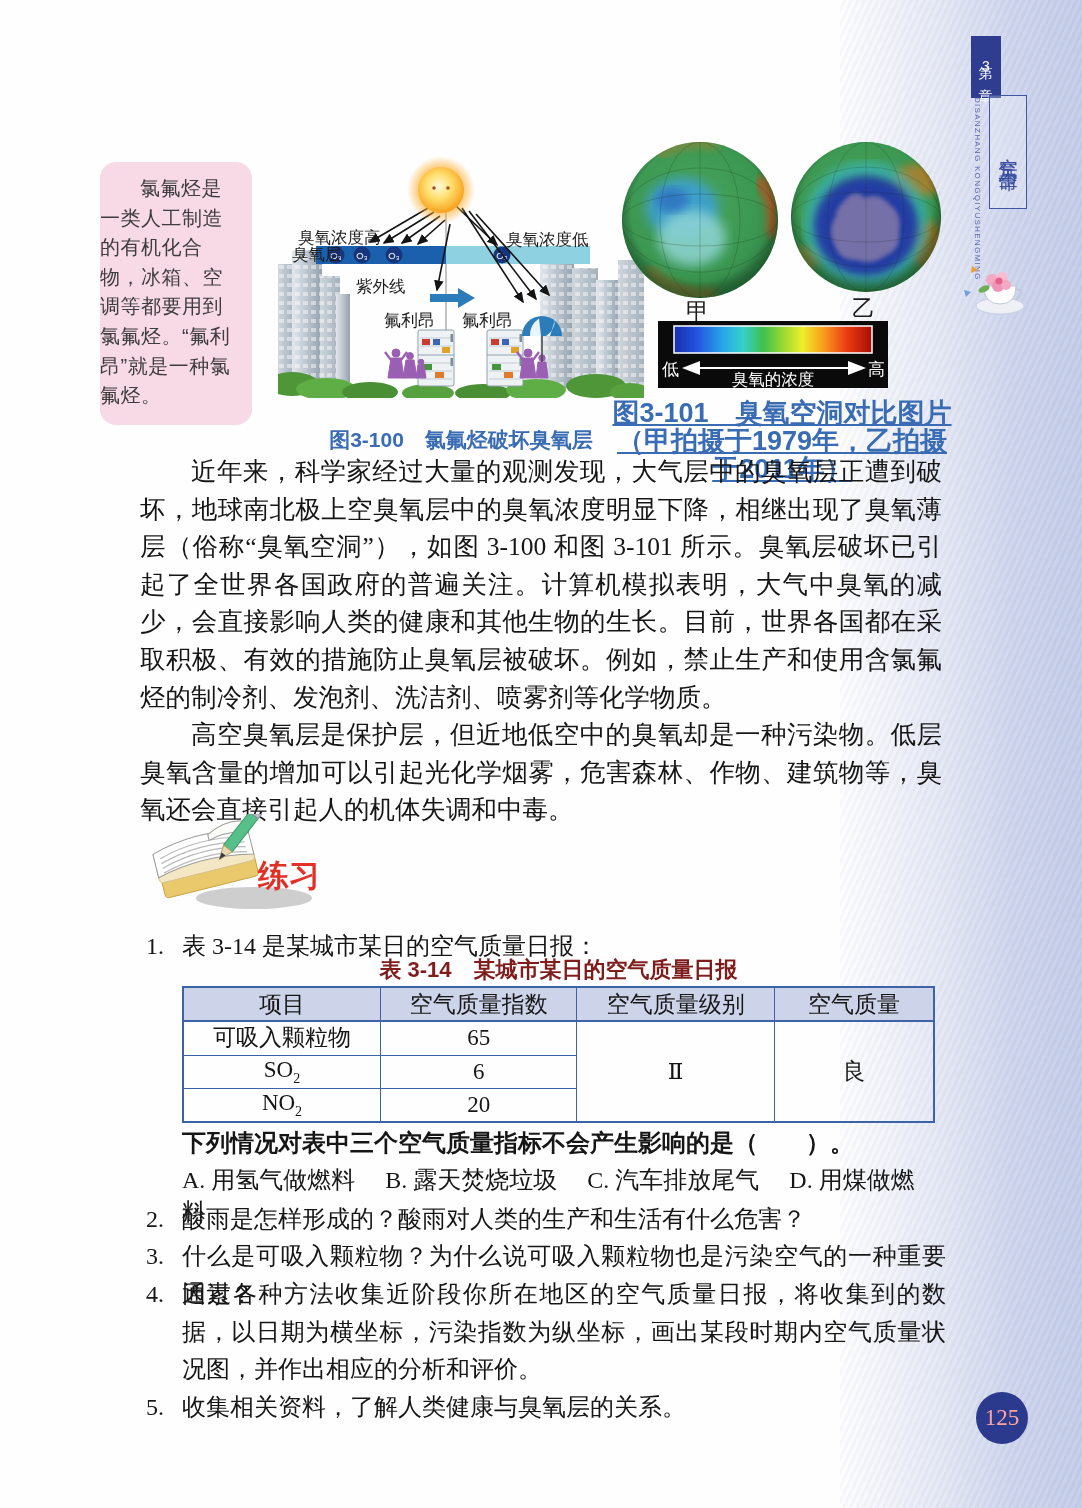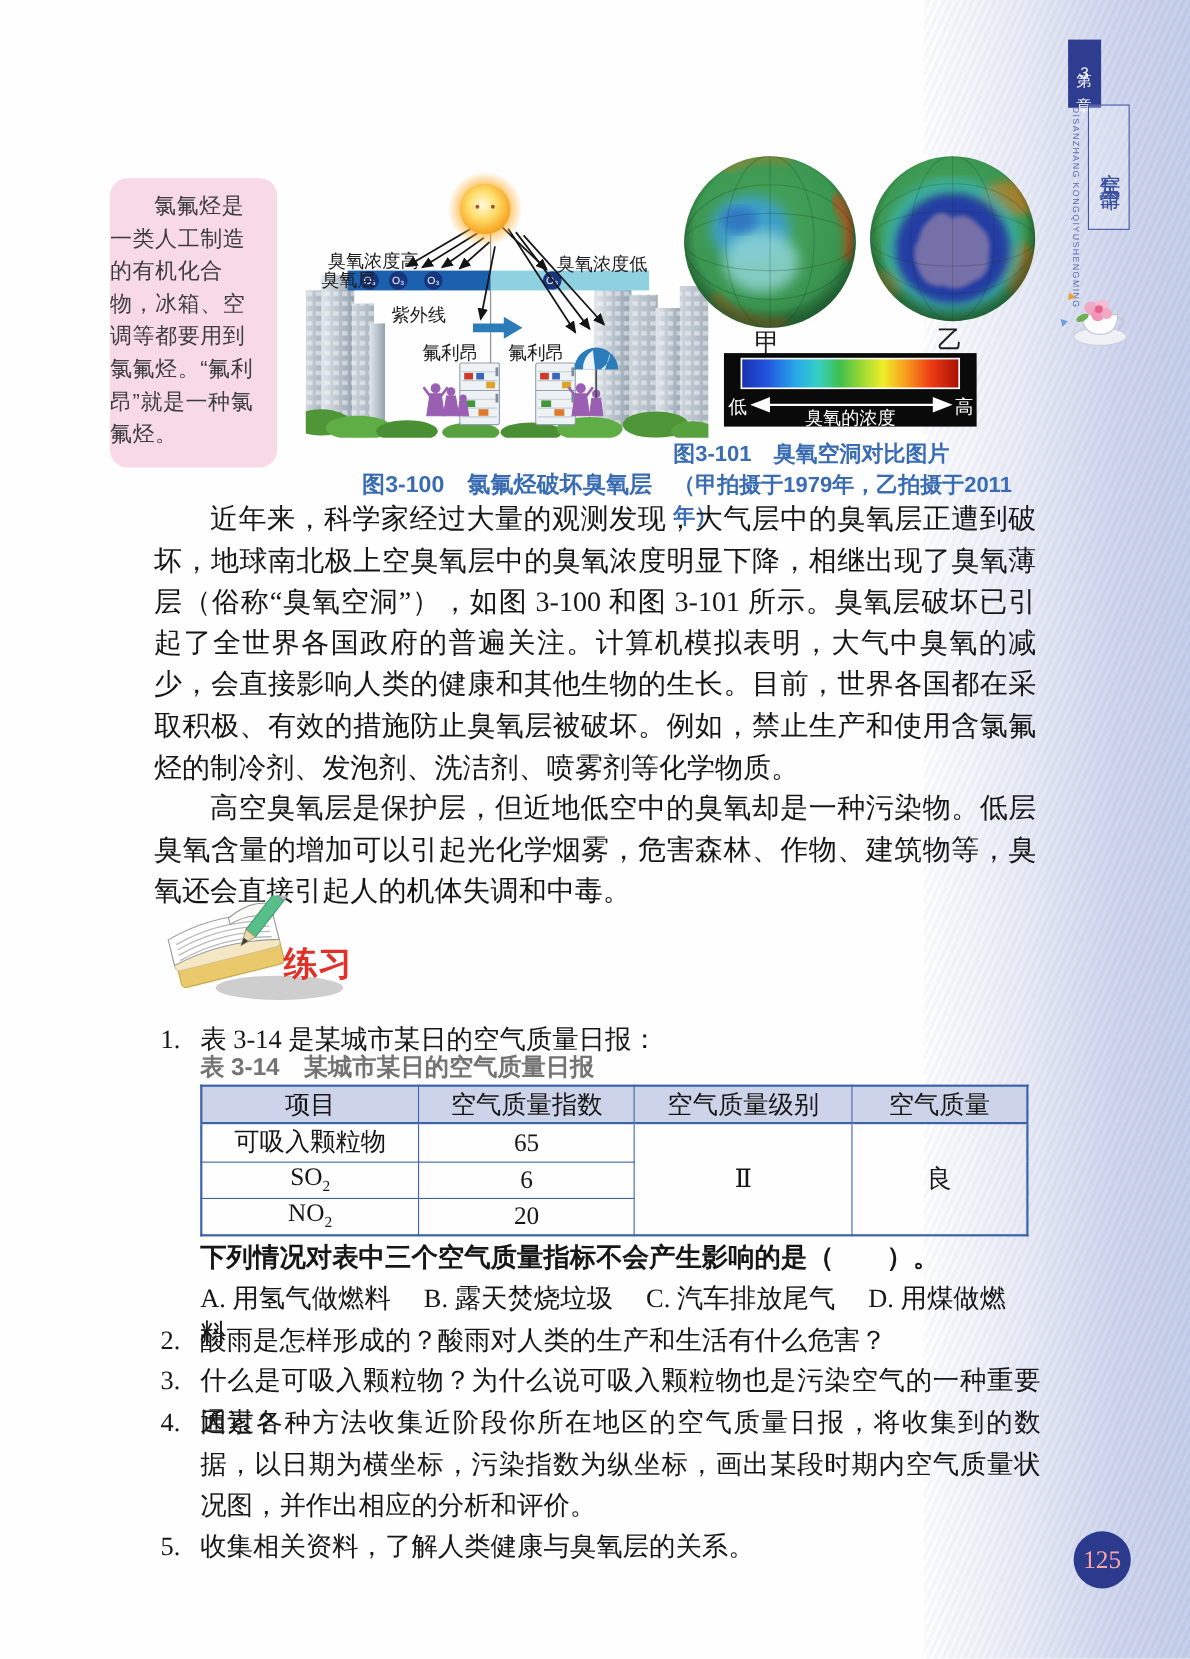--- a/index.html
+++ b/index.html
@@ -51,41 +51,42 @@
     position:absolute;left:278px;top:426px;width:366px;text-align:center;
     color:#3a6cb4;font-size:21px;font-weight:700;
     font-family:"Liberation Sans",sans-serif;
   }
   .globes{position:absolute;left:620px;top:140px;}
   .globe-label{position:absolute;font-size:23px;color:#1c1c1c;}
   .globe-label.jia{left:686px;top:296px;}
   .globe-label.yi{left:852px;top:293px;}
   .scalebar{position:absolute;left:658px;top:321px;}
   .fig101-caption{
-    position:absolute;left:612px;top:399px;width:340px;
-    color:#3a6cb4;font-size:20px;font-weight:600;line-height:28px;
+    position:absolute;left:612px;top:399px;width:340px;text-align:center;
+    color:#3a6cb4;font-size:27px;font-weight:600;line-height:28px;
     font-family:"Liberation Sans",sans-serif;
+    text-decoration:underline;
   }
   .para{
     position:absolute;left:140px;width:802px;
     font-size:25.5px;line-height:37.6px;text-align:justify;text-indent:2em;
   }
   #para1{top:453px;}
   #para2{top:716px;}
   .exercise-icon{position:absolute;left:146px;top:814px;}
   .ex-item{
     position:absolute;left:146px;width:800px;display:flex;
     font-size:24px;line-height:37.5px;
   }
   .ex-num{width:36px;flex:none;}
   .ex-text{flex:1;text-align:justify;}
   #item1{top:928px;}
   .table-title{
-    position:absolute;left:182px;top:955px;width:753px;text-align:left;
-    font-size:22px;font-weight:bold;color:#737373;
+    position:absolute;left:182px;top:955px;width:753px;text-align:center;
+    font-size:22px;font-weight:bold;color:#7f1d1d;
     font-family:"Liberation Sans",sans-serif;
   }
   table.aqi{
     position:absolute;left:182px;top:986px;width:753px;
     border-collapse:collapse;font-size:23px;
     border:2.5px solid #3c63a8;
   }
   table.aqi th,table.aqi td{
     border:1.6px solid #3c63a8;text-align:center;height:32px;
     font-weight:normal;padding:0;

